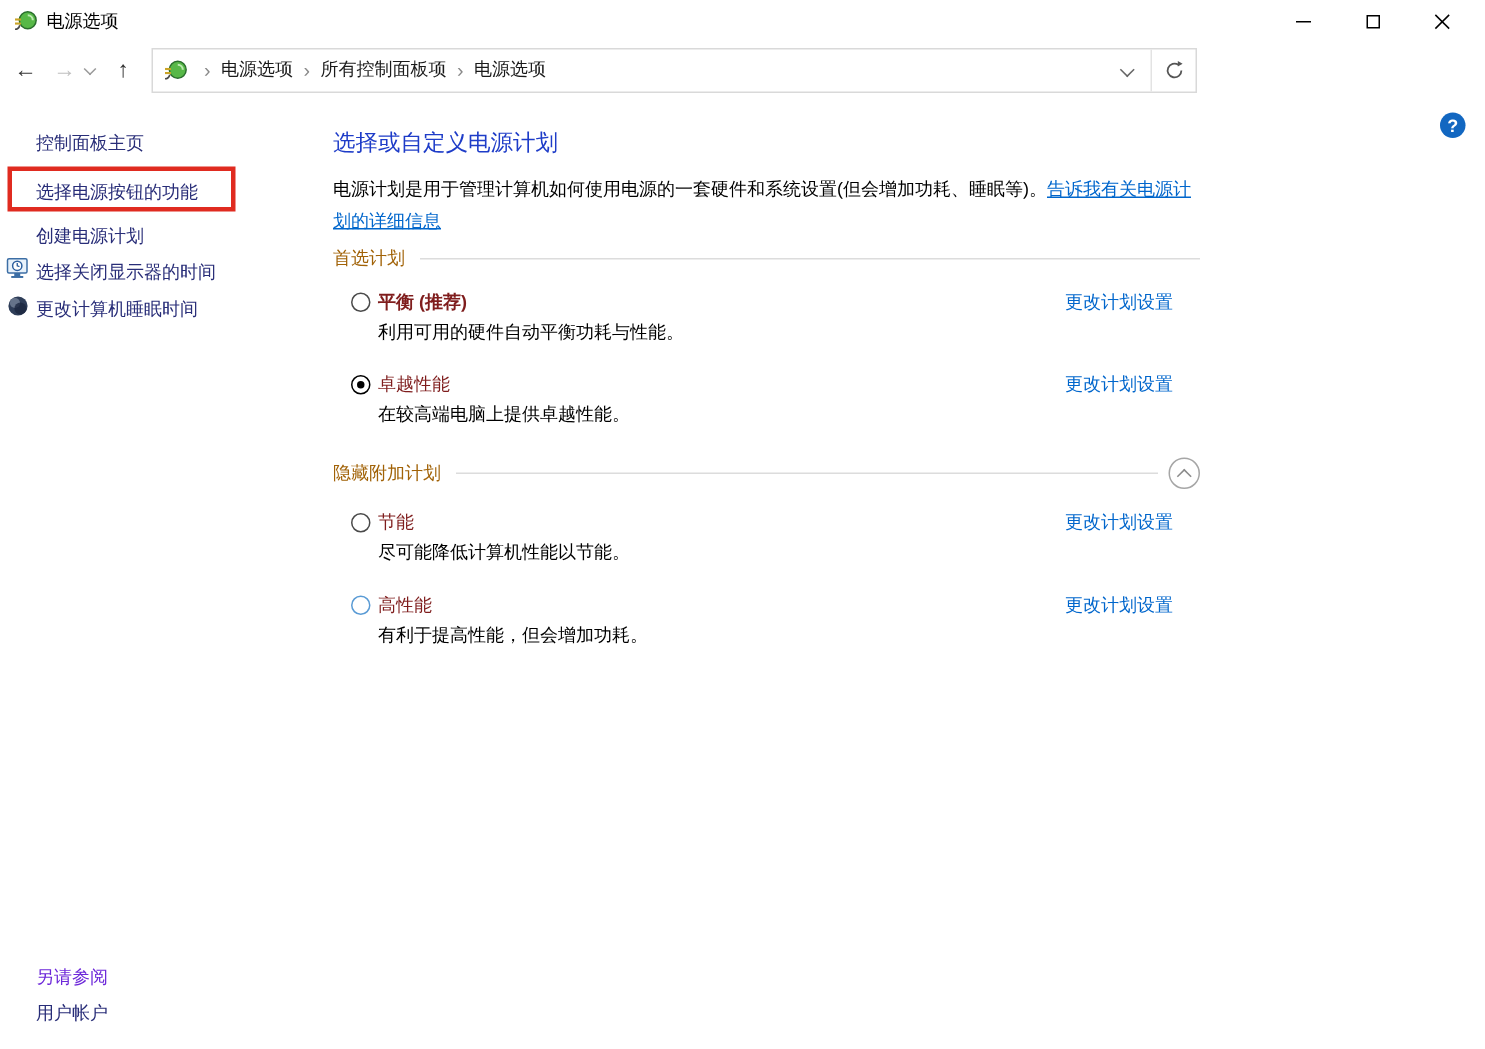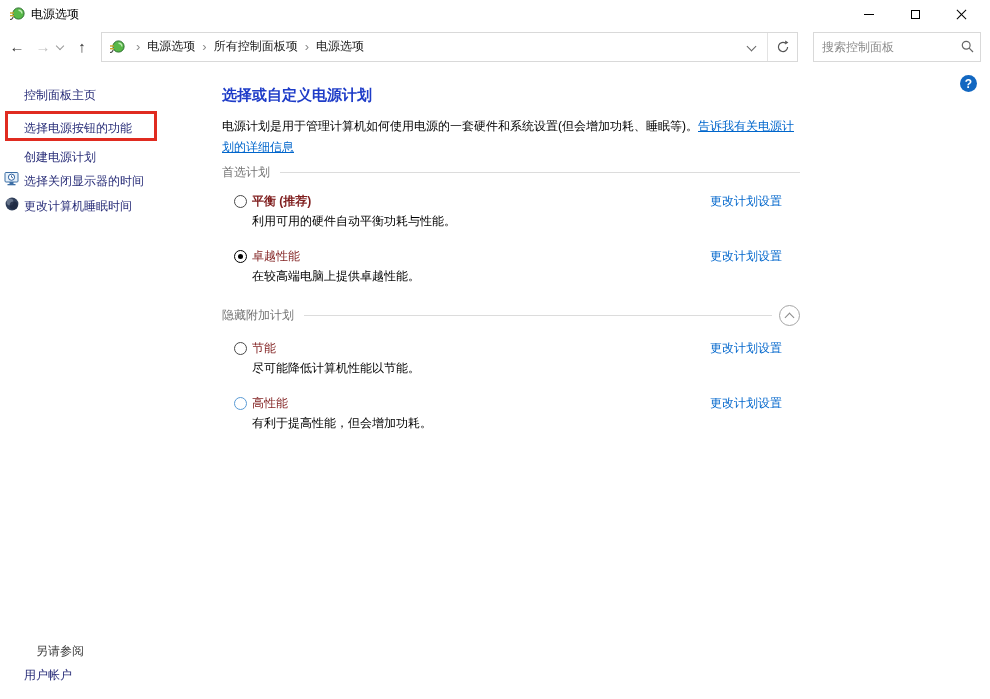--- a/index.html
+++ b/index.html
@@ -48,32 +48,32 @@
   .sb { position:absolute; left:24px; line-height:16px; color:#282d78; white-space:nowrap; cursor:pointer; }
   .sb1 { top:22px;text-align:right; }
   .sb2 { top:55px; }
   .sb3 { top:84px; }
   .sb4 { top:108px; }
   .sb5 { top:133px; }
   .red-box { position:absolute; left:5px; top:46px; width:152px; height:30px; border:3px solid #e02b20; pointer-events:none; }
   .sb-icon { position:absolute; left:4px; width:16px; height:16px; }
   .sbi4 { top:106px; }
   .sbi5 { top:131px; }
-  .see-also-hd { position:absolute; left:36px; top:578px; color:#404040; }
+  .see-also-hd { position:absolute; left:24px; top:578px; color:#6d28d9; }
   .see-also-lk { position:absolute; left:24px; top:602px; color:#282d78; cursor:pointer; }
 
   
   .help-btn { position:absolute; top:10px; right:7px; width:17px; height:17px; border-radius:50%; background:#1267c1; color:#fff; font-weight:bold; font-size:12px; display:flex; align-items:center; justify-content:center; cursor:pointer; }
 
   
   .main { position:absolute; left:222px; top:0; width:578px; }
-  .main-title { position:absolute; top:21px; left:0; font-size:15px; font-weight:700; color:#1e3cc8; white-space:nowrap; }
+  .main-title { position:absolute; top:21px; left:0; font-size:15px; font-weight:400; color:#1e3cc8; white-space:nowrap; }
   .main-desc { position:absolute; top:51px; left:0; width:578px; line-height:21px; color:#000; }
   .inline-link { color:#0066cc; text-decoration:underline; cursor:pointer; }
-  .sec-header { position:absolute; left:0; right:0; display:flex; align-items:center; color:#737373; }
+  .sec-header { position:absolute; left:0; right:0; display:flex; align-items:center; color:#a16207; }
   .sec1 { top:99px; }
   .sec2 { top:240px; }
   .rule { flex:1; height:1px; background:#dcdcdc; margin-left:10px; }
   .collapse-btn { width:21px; height:21px; border:1px solid #a6a6a6; border-radius:50%; margin-left:7px; position:relative; flex:none; cursor:pointer; }
   .collapse-btn::after { content:''; position:absolute; left:6px; top:8px; width:6px; height:6px; border-left:1px solid #8a8a8a; border-top:1px solid #8a8a8a; transform:rotate(45deg); }
   .plan-row { position:absolute; left:12px; right:18px; height:20px; display:flex; align-items:center; }
   .row1 { top:126px; }
   .row2 { top:181px; }
   .row3 { top:273px; }
   .row4 { top:328px; }
@@ -140,29 +140,20 @@
       <div class="addr-spacer"></div>
       <div class="addr-dd"></div>
       <div class="addr-refresh">
         <svg width="14" height="14" viewBox="0 0 14 14">
           <path d="M11.6 7 A4.6 4.6 0 1 1 9.6 3.2" fill="none" stroke="#555" stroke-width="1.2"></path>
           <polygon points="9.2,0.6 9.2,4.4 12.4,2.5" fill="#555"></polygon>
         </svg>
       </div>
     </div>
 
-    <div class="searchbox">
-      <input type="text" placeholder="搜索控制面板" style="">
-      <div class="search-ic">
-        <svg width="13" height="13" viewBox="0 0 13 13">
-          <circle cx="5.2" cy="5.2" r="3.9" fill="none" stroke="#666" stroke-width="1.2"></circle>
-          <line x1="8.2" y1="8.2" x2="12" y2="12" stroke="#666" stroke-width="1.2"></line>
-        </svg>
-      </div>
-    </div>
   </div>
 
   <div class="content">
 
     <div class="sb sb1">控制面板主页</div>
     <div class="sb sb2">选择电源按钮的功能</div>
     <div class="red-box"></div>
     <div class="sb sb3">创建电源计划</div>
     <svg class="sb-icon sbi4" viewBox="0 0 16 16">
       <rect x="1" y="1.5" width="13" height="9.5" rx="1" fill="#e8f2fb" stroke="#3c6ea5" stroke-width="1"></rect>

